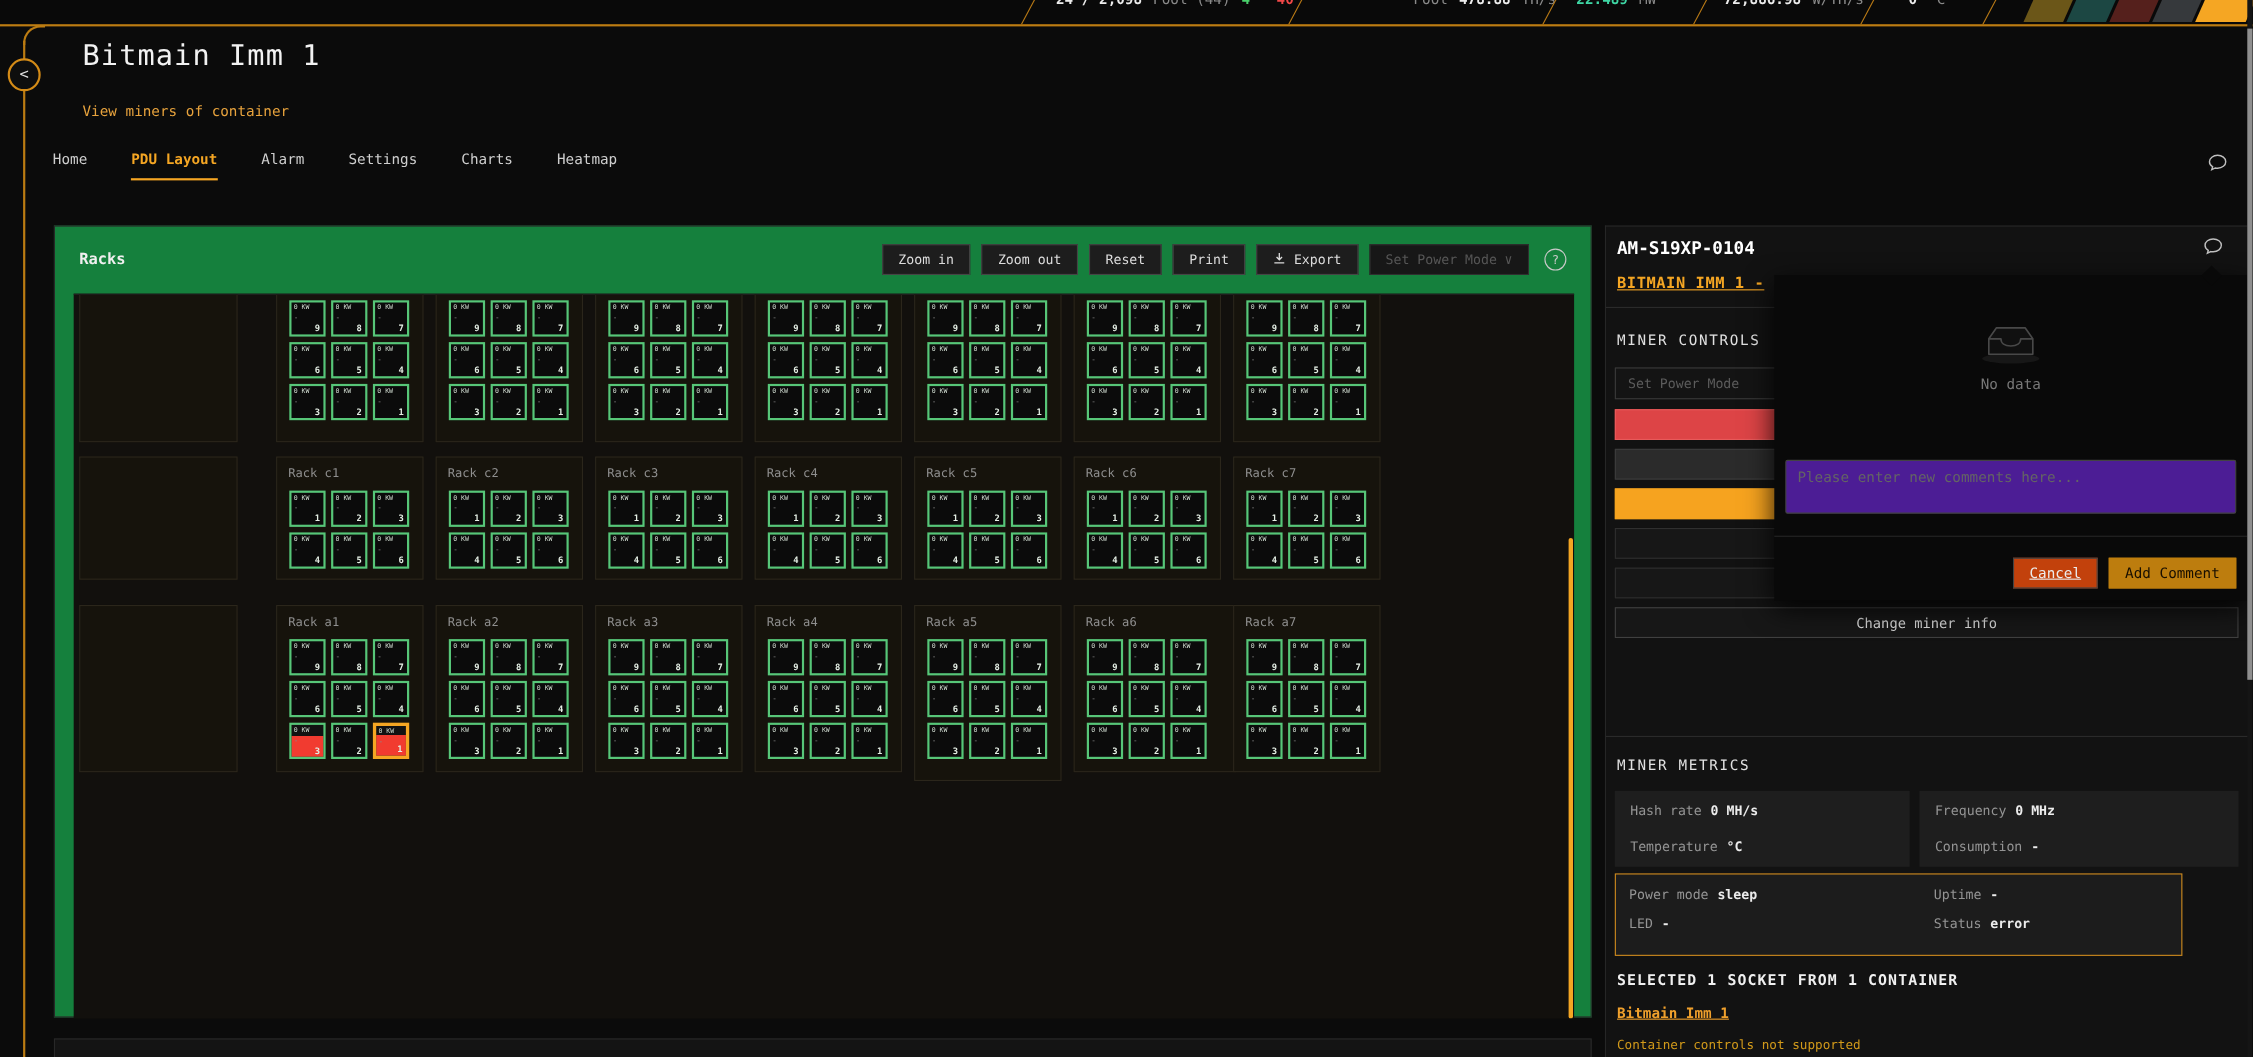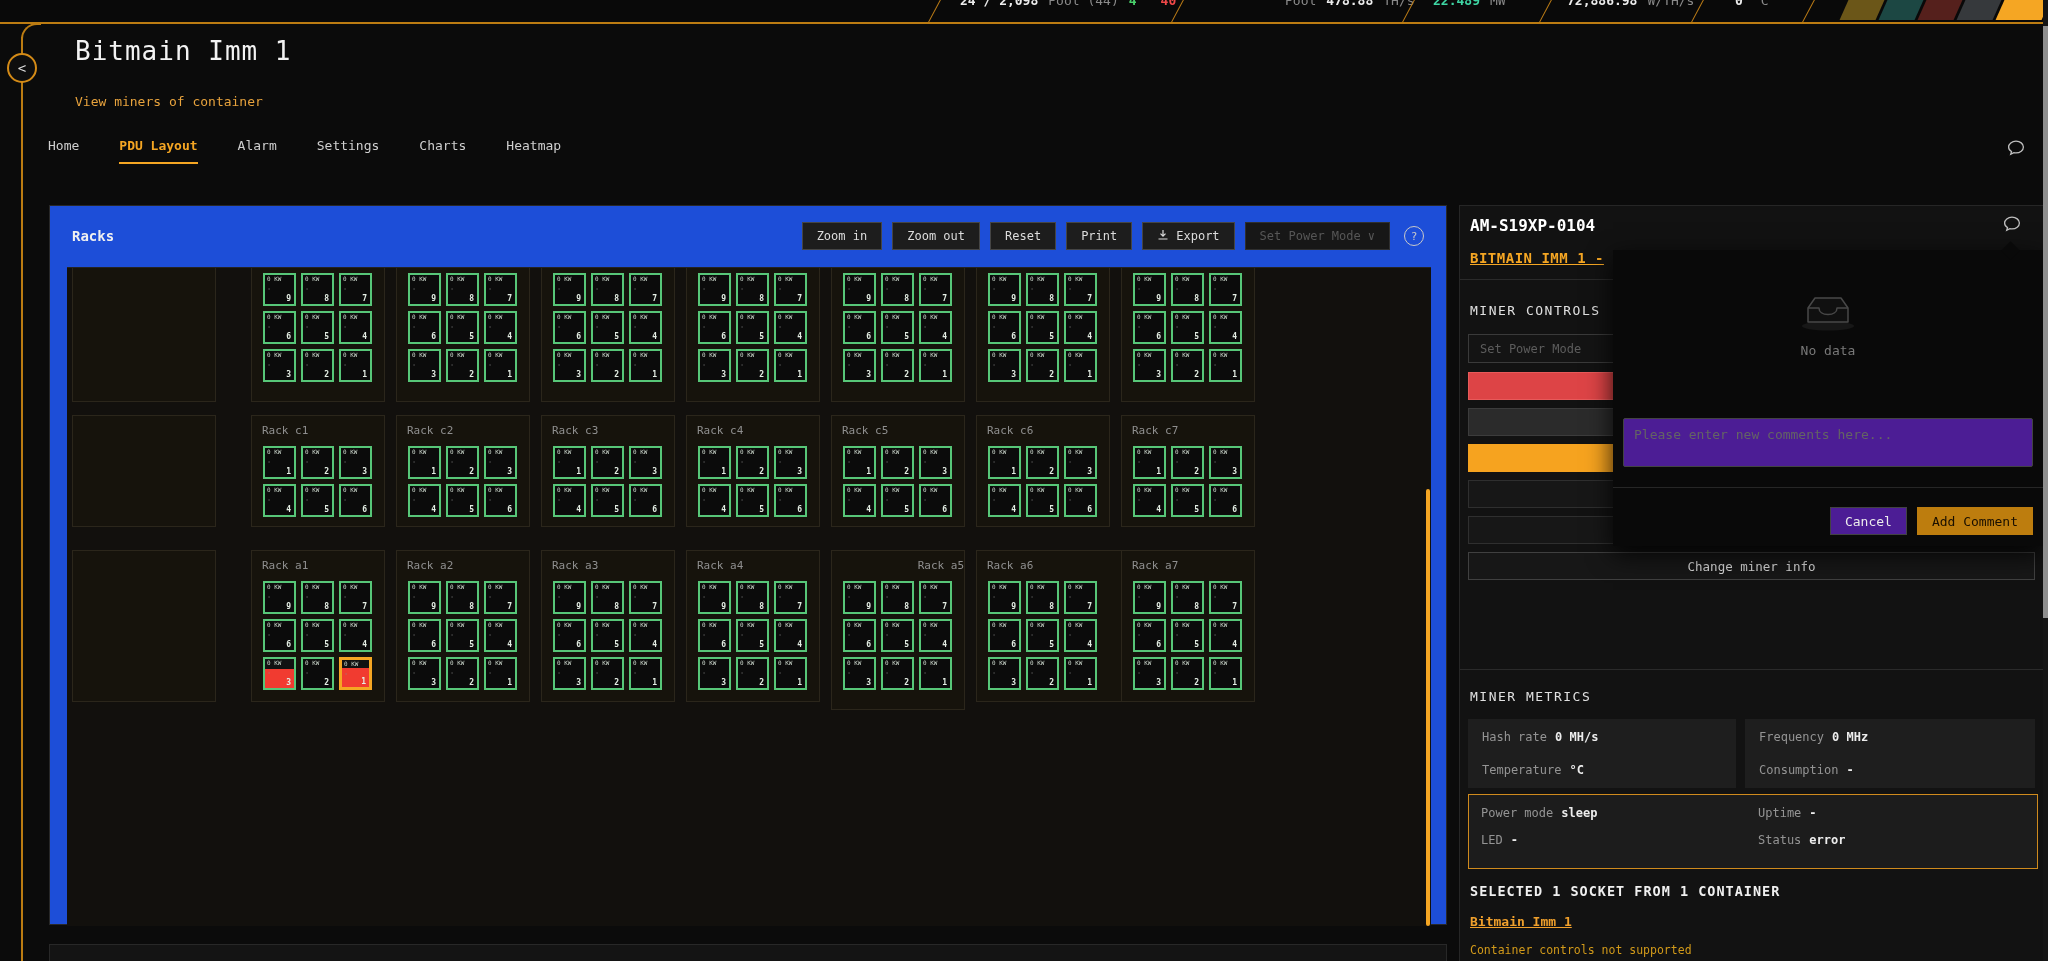--- a/index.html
+++ b/index.html
@@ -26,21 +26,21 @@
             justify-content:center;font-size:14px;cursor:pointer;box-sizing:border-box;z-index:5;}
   .edge-check{position:absolute;left:-7px;font-size:13px;z-index:4;}
   
   .page-title{position:absolute;left:75px;top:36px;font-size:26px;letter-spacing:1px;color:#f2f2f2;}
   .page-subtitle{position:absolute;left:75px;top:94px;font-size:13px;color:#e8a33d;}
   .tabs{position:absolute;left:48px;top:138px;display:flex;gap:40px;font-size:13px;color:#cfcfcf;}
   .tab{padding-bottom:9px;cursor:pointer;}
   .tab.active{color:#f5a623;font-weight:bold;border-bottom:2px solid #f5a623;}
   .bubble-icon{position:absolute;cursor:pointer;}
   
-  .racks-panel{position:absolute;left:49px;top:205px;width:1398px;height:720px;background:#1d4ed8;
+  .racks-panel{position:absolute;left:49px;top:205px;width:1398px;height:720px;background:#15803d;
                border:1px solid #282828;box-sizing:border-box;}
   .racks-header{height:60px;display:flex;align-items:center;padding:0 22px;box-sizing:border-box;}
   .racks-title{font-size:14px;font-weight:bold;color:#f0f0f0;}
   .toolbar{margin-left:auto;display:flex;gap:10px;align-items:center;}
   .tbtn{height:28px;padding:0 14px;background:#1d1d1d;border:1px solid #454545;color:#dcdcdc;
         font-size:12px;display:flex;align-items:center;gap:7px;cursor:pointer;white-space:nowrap;
         font-family:inherit;box-sizing:border-box;}
   .tbtn.disabled{color:#565656;border-color:#2f2f2f;background:#171717;cursor:default;}
   .help-circle{width:18px;height:18px;border-radius:50%;border:1.5px solid #c9c9c9;color:#c9c9c9;
                font-size:11px;display:flex;align-items:center;justify-content:center;margin-left:4px;cursor:pointer;}
@@ -77,21 +77,21 @@
   .action-btn{height:28px;background:#171717;border:1px solid #404040;color:#d6d6d6;font-size:12.5px;
               display:flex;align-items:center;justify-content:center;cursor:pointer;box-sizing:border-box;
               font-family:inherit;}
   .metrics-card{position:absolute;top:513px;height:69px;background:#1e1e1e;box-sizing:border-box;padding:11px 14px;
                 display:flex;flex-direction:column;justify-content:space-between;}
   .metrics-card.c1{left:8px;width:268px;}
   .metrics-card.c2{left:285px;width:290px;}
   .m-row{font-size:12px;white-space:nowrap;}
   .m-label{color:#949494;}
   .m-value{color:#ececec;font-weight:bold;margin-left:8px;}
-  .highlight-card{position:absolute;left:8px;top:588px;width:570px;height:75px;background:#1c1c1c;
+  .highlight-card{position:absolute;left:8px;top:588px;width:516px;height:75px;background:#1c1c1c;
                   border:1.5px solid #cf8a1d;box-sizing:border-box;display:flex;}
   .hl-col{padding:11px 0 0 12px;display:flex;flex-direction:column;gap:13px;}
   .hl-col.left{width:265px;}
   .sel-heading{position:absolute;left:10px;top:677px;font-size:13.5px;font-weight:bold;color:#f0f0f0;letter-spacing:1px;}
   .sel-link{position:absolute;left:10px;top:708px;font-size:13px;font-weight:bold;color:#f0a02c;
             text-decoration:underline;cursor:pointer;}
   .sel-note{position:absolute;left:10px;top:737px;font-size:11.5px;color:#d29a1a;}
   
   .comment-popover{position:absolute;left:1613px;top:250px;width:430px;height:296px;background:#090909;
                    box-shadow:0 8px 24px rgba(0,0,0,.85);z-index:50;}
@@ -100,21 +100,21 @@
   .empty-area{position:absolute;left:0;top:40px;width:100%;text-align:center;}
   .empty-text{margin-top:8px;color:#787878;font-size:13px;}
   .comment-textarea{position:absolute;left:10px;top:168px;width:410px;height:49px;background:#4c1d95;
                     border:1px solid #434343;border-radius:2px;color:#b0b0b0;font-family:inherit;
                     font-size:13px;padding:8px 10px;resize:none;box-sizing:border-box;}
   .comment-textarea::placeholder{color:#646464;}
   .popover-divider{position:absolute;left:0;top:237px;width:100%;height:1px;background:#262626;}
   .popover-footer{position:absolute;right:10px;top:257px;display:flex;gap:10px;}
   .pf-btn{height:28px;padding:0 14px;font-size:13px;display:flex;align-items:center;cursor:pointer;
           font-family:inherit;box-sizing:border-box;}
-  .pf-cancel{background:#4c1d95;border:1px solid #434343;color:#ececec;}
+  .pf-cancel{background:#c2410c;border:1px solid #434343;color:#ececec;text-decoration:underline;}
   .pf-add{background:#bd7d0e;border:1px solid #bd7d0e;color:#190f00;}
   
   .win-scrollbar{position:absolute;right:0;top:0;width:5px;height:961px;background:#151515;z-index:60;}
   .win-thumb{position:absolute;right:0;top:26px;width:5px;height:592px;background:#8f8f8f;}
 </style>
 </head>
 <body>
 
 <div class="screen">
 
@@ -1001,21 +1001,21 @@
               <span class="dash">-</span>
               <span class="num">2</span>
             </div>
             <div class="cell">
               <span class="kw">0 KW</span>
               <span class="dash">-</span>
               <span class="num">1</span>
             </div>
           </div>
         </div>
-        <div class="rack" style="left: 764px; top: 282px; width: 134px; height: 160px; text-align: right;">
+        <div class="rack" style="left: 764px; top: 282px; width: 134px; height: 160px;">
           <div class="rack-label">Rack a5</div>
           <div class="rack-cells">
             <div class="cell">
               <span class="kw">0 KW</span>
               <span class="dash">-</span>
               <span class="num">9</span>
             </div>
             <div class="cell">
               <span class="kw">0 KW</span>
               <span class="dash">-</span>

